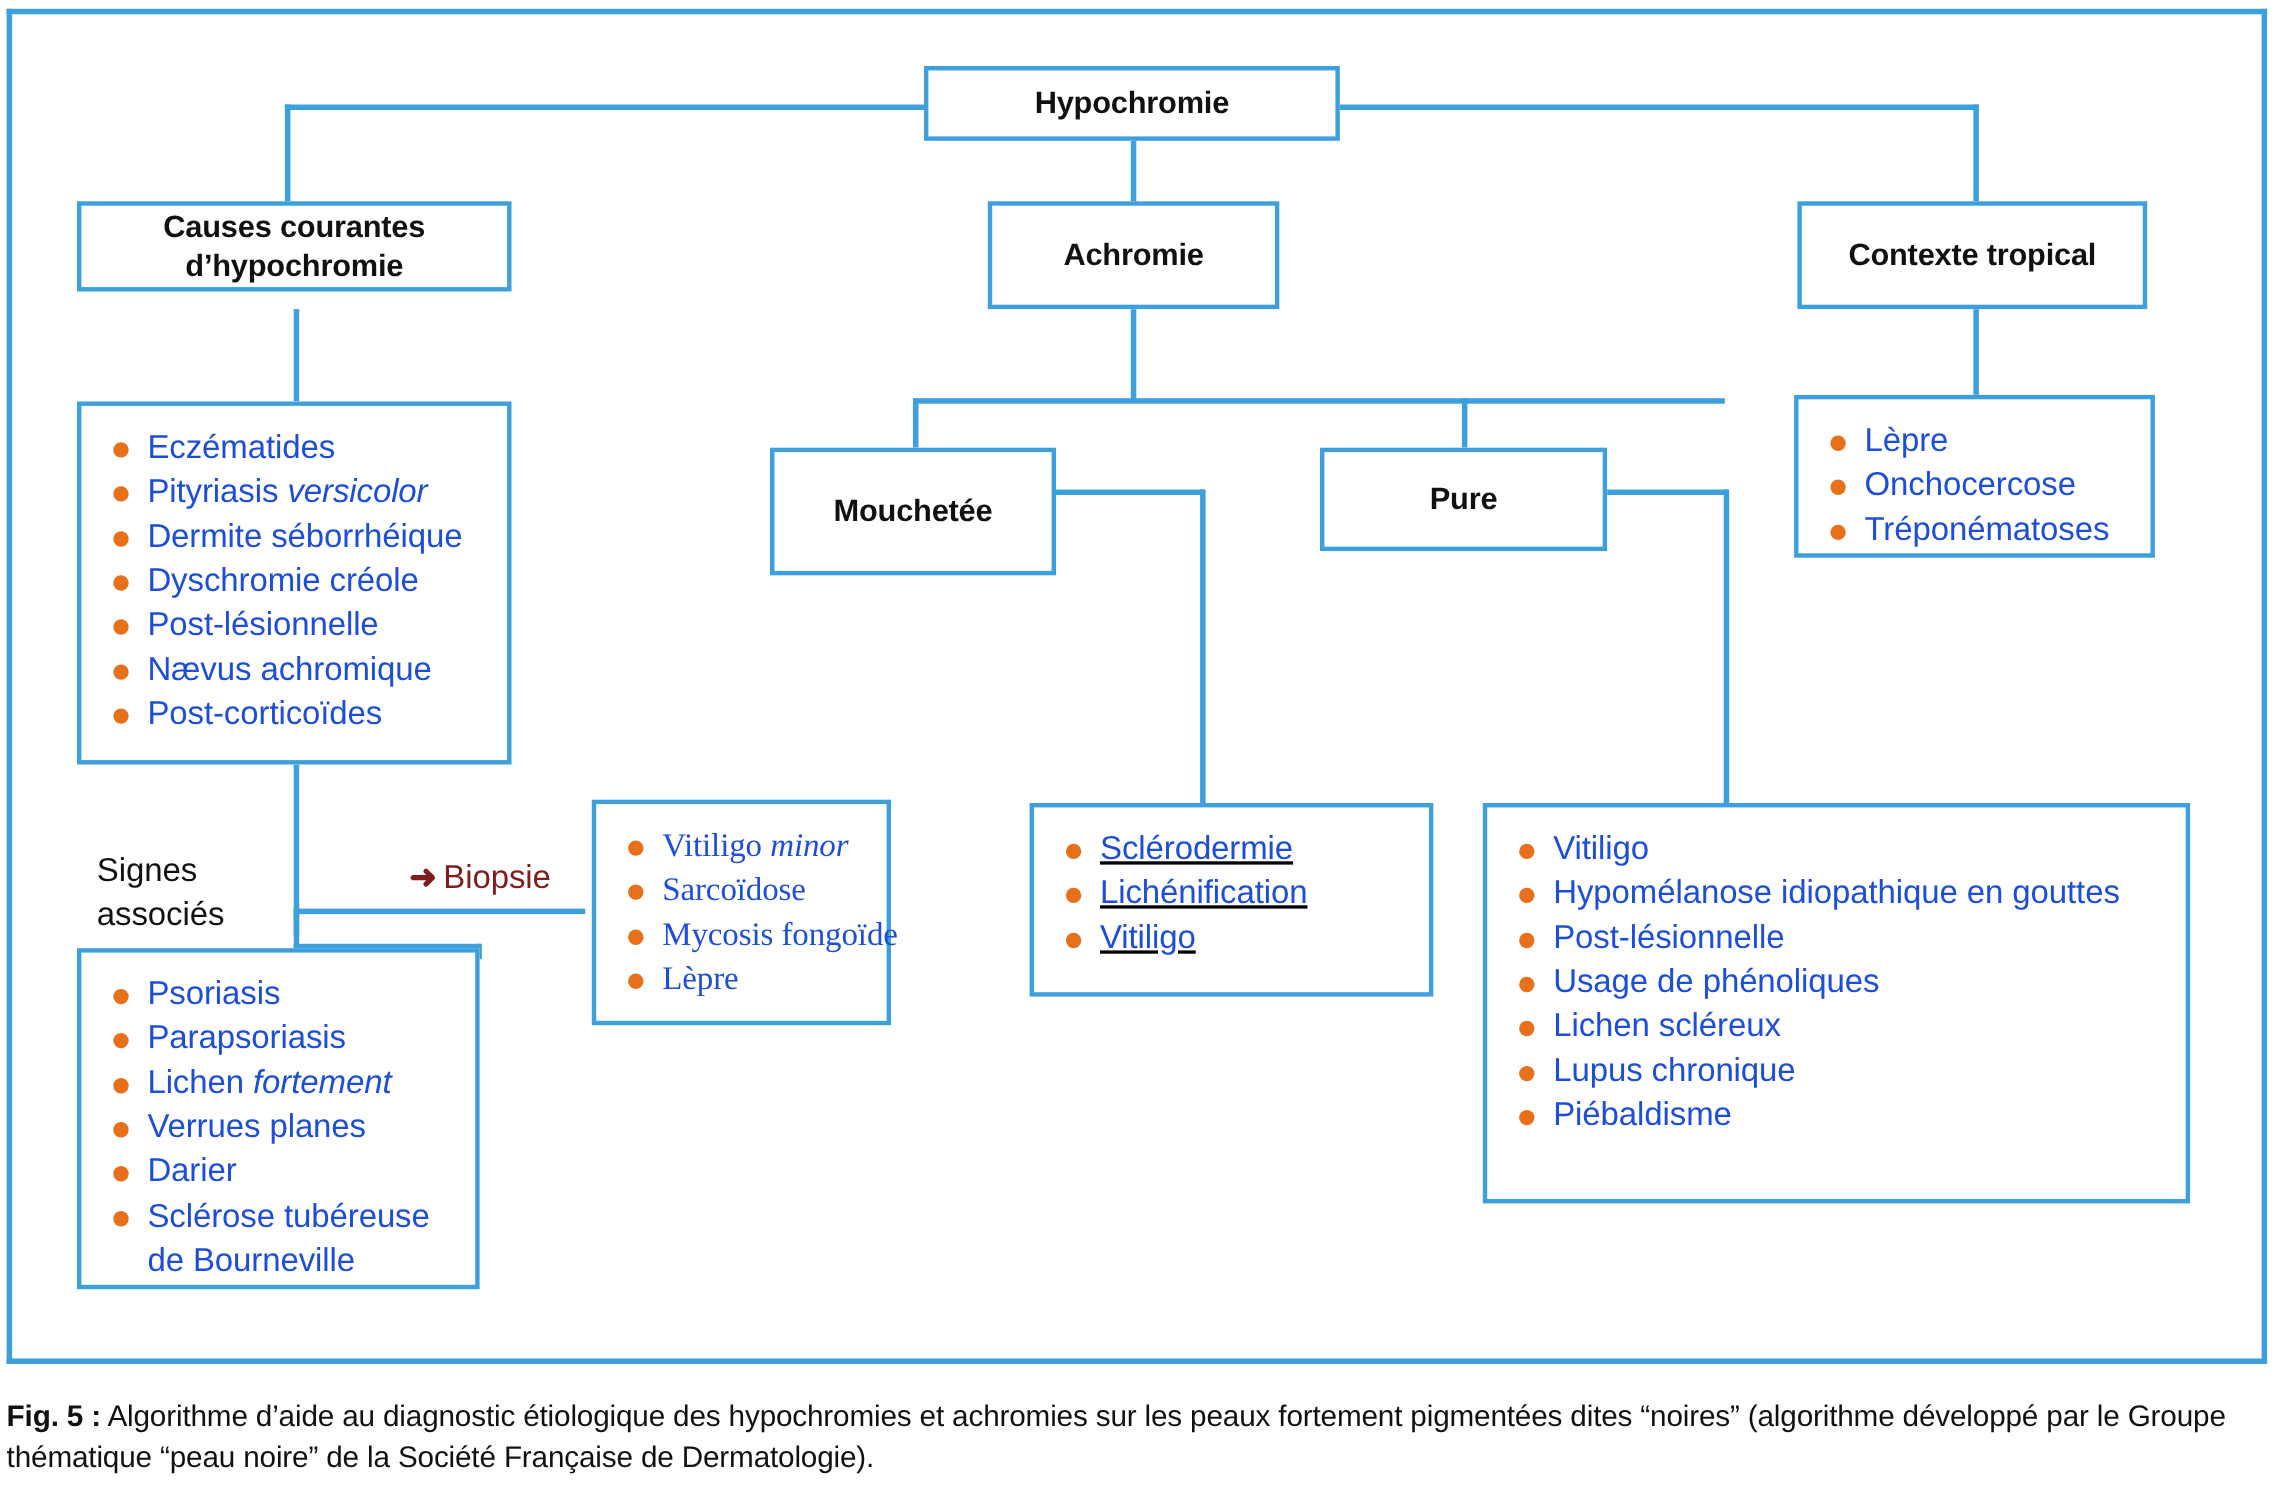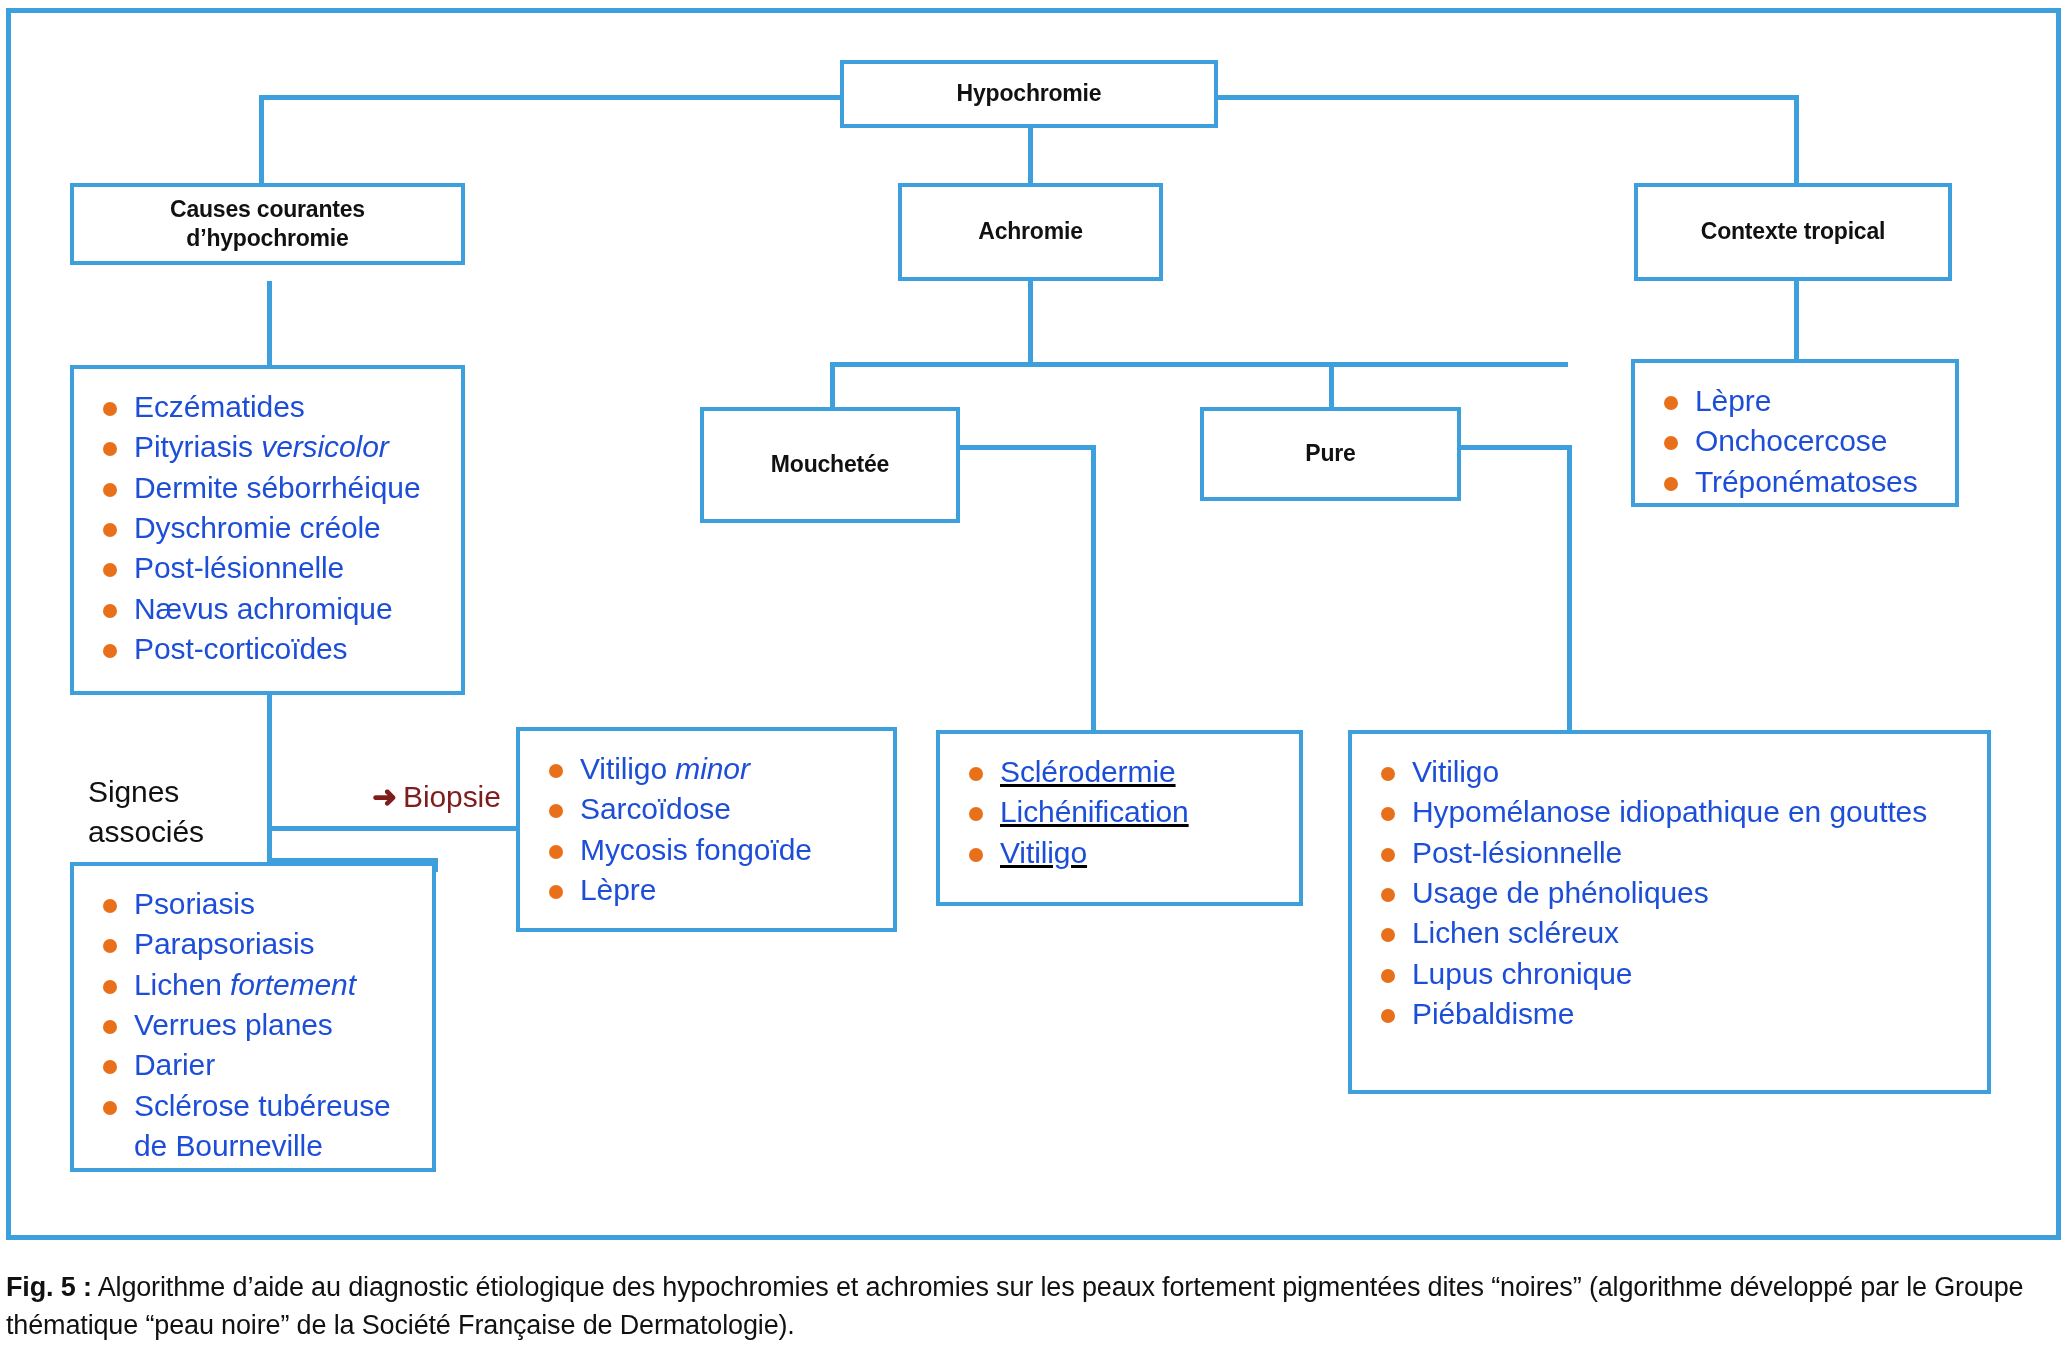--- a/index.html
+++ b/index.html
@@ -38,21 +38,21 @@
     background: #ffffff;
     box-sizing: border-box;
   }
   .box-title {
     display: flex;
     align-items: center;
     justify-content: center;
     text-align: center;
     font-weight: bold;
     color: #111111;
-    font-size: 23px;
+    font-size: 28px;
     line-height: 1.28;
     letter-spacing: -0.2px;
   }
   .box-list {
     padding: 18px 22px 14px 26px;
   }
 
   ul.items {
     list-style: none;
     margin: 0;
@@ -204,21 +204,21 @@
 
   <div class="plain-label" style="left:88px; top:772px; width:180px;">
     <span>Signes</span><br>
     <span>associés</span>
   </div>
 
   <div class="biopsie-label" style="left:372px; top:779px;">
     <span class="arrow">➜</span><span>Biopsie</span>
   </div>
 
-  <div class="box box-list" style="left:516px; top:727px; width:381px; height:205px;">
+  <div class="box box-list" style="left:538px; top:727px; width:272px; height:205px;font-family:Liberation Serif, serif;">
     <ul class="items">
         <li><span class="dot"></span><span>Vitiligo </span><span class="it">minor</span></li>
         <li><span class="dot"></span><span>Sarcoïdose</span></li>
         <li><span class="dot"></span><span>Mycosis fongoïde</span></li>
         <li><span class="dot"></span><span>Lèpre</span></li>
       </ul>
   </div>
 
   <div class="box box-list" style="left:936px; top:730px; width:367px; height:176px;text-decoration:underline;">
     <ul class="items">

